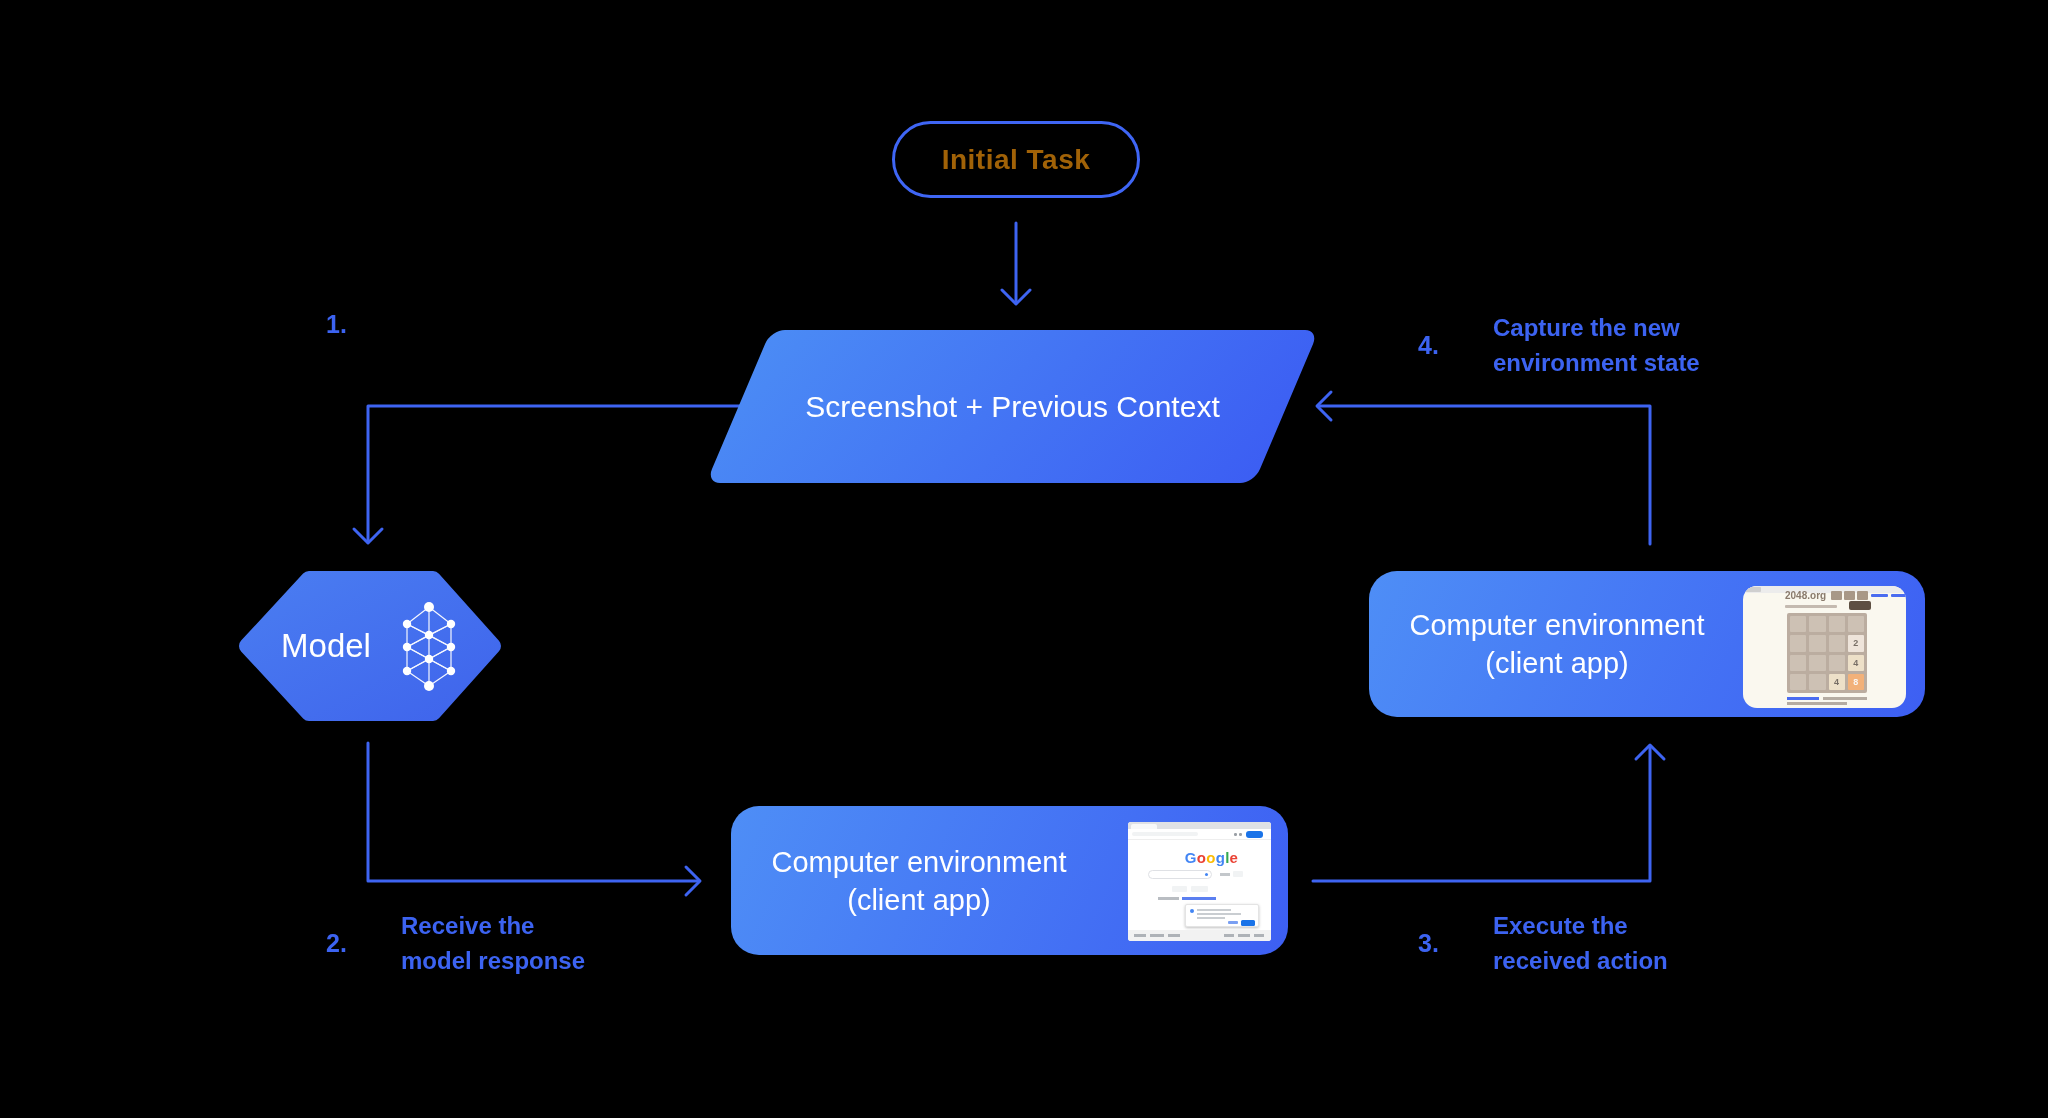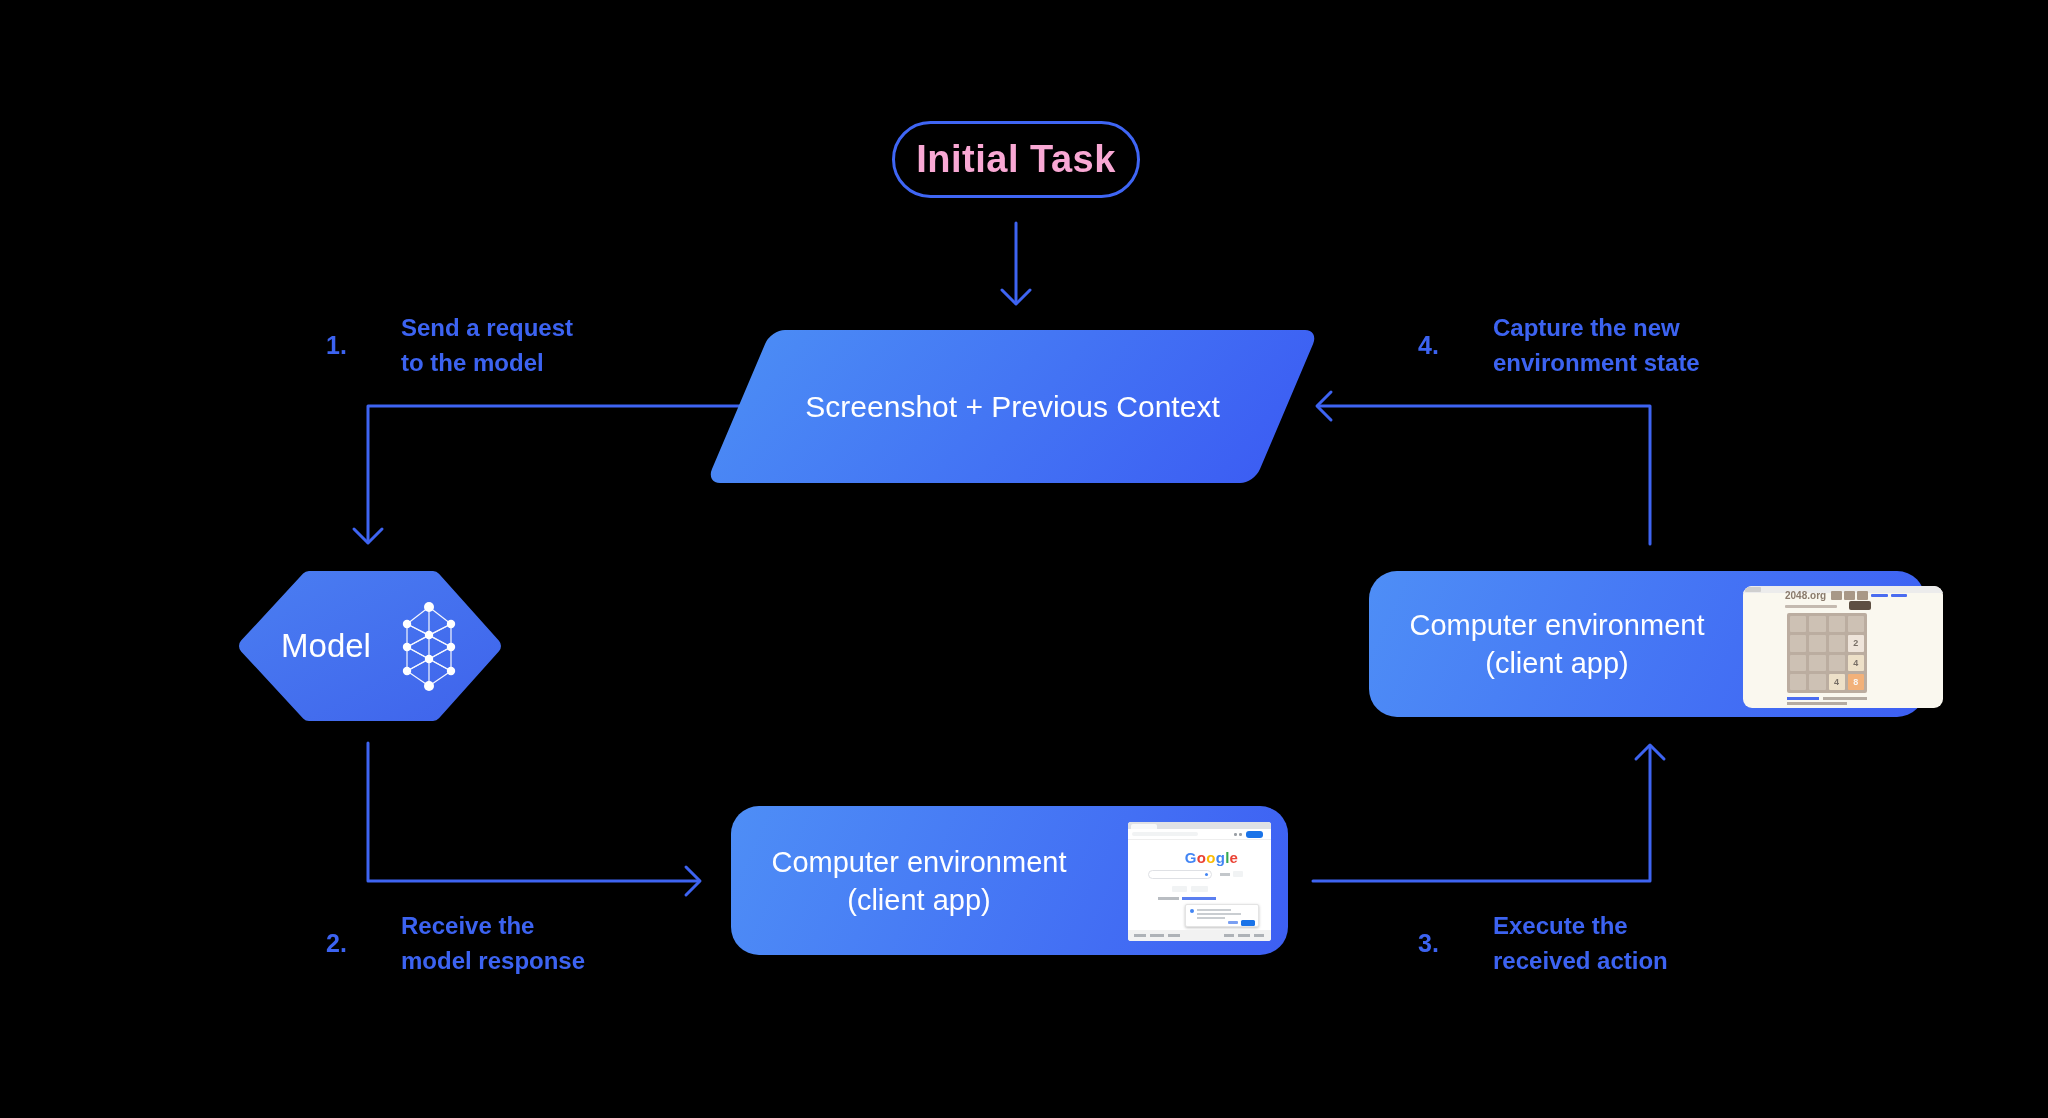--- a/index.html
+++ b/index.html
@@ -3,21 +3,21 @@
 <meta charset="utf-8">
 <style>
   html,body{margin:0;padding:0;background:#000;}
   .canvas{position:relative;width:2048px;height:1118px;background:#000000;overflow:hidden;
           font-family:"Liberation Sans", sans-serif;}
   .connectors{position:absolute;left:0;top:0;z-index:1;}
 
   
   .pill{position:absolute;left:892px;top:121px;width:248px;height:77px;border:3px solid #3F66F5;
         border-radius:42px;display:flex;align-items:center;justify-content:center;z-index:2;
-        color:#f9a8d4;font-size:38px;font-weight:700;letter-spacing:.5px;box-sizing:border-box;}
+        color:#a16207;font-size:28px;font-weight:700;letter-spacing:.5px;box-sizing:border-box;}
 
   .para{position:absolute;left:771px;top:330px;width:548px;height:153px;z-index:2;
         transform:skewX(-23deg);transform-origin:top left;border-radius:14px;
         background:linear-gradient(112deg,#4B8BF5 0%,#3C5EF3 100%);}
   .para-inner{position:absolute;inset:0;transform:skewX(23deg);display:flex;align-items:center;justify-content:center;}
   .para-label{color:#fff;font-size:30px;line-height:41px;text-align:center;width:440px;}
 
   .hex{position:absolute;left:239px;top:571px;width:262px;height:150px;z-index:2;}
   .hex svg.hexbg{position:absolute;left:0;top:0;}
   .hex-content{position:absolute;inset:0;display:flex;align-items:center;justify-content:center;gap:28px;}
@@ -33,22 +33,22 @@
   
   .step{position:absolute;display:flex;align-items:center;z-index:2;color:#3C63F1;}
   .step .num{width:75px;font-size:25px;font-weight:700;}
   .step .txt{font-size:24px;line-height:35px;font-weight:700;white-space:pre-line;}
   .step1{left:326px;top:310px;}
   .step2{left:326px;top:908px;}
   .step3{left:1418px;top:908px;}
   .step4{left:1418px;top:310px;}
 
   
-  .mini2048{position:absolute;left:374px;top:15px;width:200px;height:122px;background:#faf8ef;
-            border-radius:9px;overflow:hidden;}
+  .mini2048{position:absolute;left:374px;top:15px;width:141px;height:122px;background:#faf8ef;
+            border-radius:14px;overflow:hidden;padding-left:22px;}
   .m2-chrome{position:absolute;left:0;top:0;width:100%;height:7px;background:#ececec;}
   .m2-tab{position:absolute;left:2px;top:1px;width:16px;height:5px;background:#cfcfcf;border-radius:1px;}
   .m2-title{position:absolute;left:42px;top:4px;font-size:10px;font-weight:700;color:#8a7b6d;}
   .m2-score{position:absolute;top:5px;width:11px;height:9px;background:#a89887;border-radius:1px;}
   .m2-link{position:absolute;top:8px;height:2.5px;background:#4a6cf0;border-radius:1px;}
   .m2-sub{position:absolute;left:42px;top:19px;width:52px;height:3px;background:#c4bab0;border-radius:1px;}
   .m2-btn{position:absolute;left:106px;top:15px;width:22px;height:9px;background:#5d4f42;border-radius:2px;}
   .m2-grid{position:absolute;left:44px;top:27px;width:80px;height:80px;background:#bbada0;border-radius:2px;
            display:grid;grid-template-columns:repeat(4,1fr);grid-template-rows:repeat(4,1fr);
            gap:3px;padding:3px;box-sizing:border-box;}
@@ -259,22 +259,20 @@
         <div class="mg-fbar" style="left:40px;width:12px"></div>
         <div class="mg-fbar" style="left:96px;width:10px"></div>
         <div class="mg-fbar" style="left:110px;width:12px"></div>
         <div class="mg-fbar" style="left:126px;width:10px"></div>
       </div>
     </div>
   </div>
 
   <div class="step step1">
     <span class="num">1.</span>
-    <span class="txt">Send a request
-to the model</span>
   </div>
   <div class="step step2">
     <span class="num">2.</span>
     <span class="txt">Receive the
 model response</span>
   </div>
   <div class="step step3">
     <span class="num">3.</span>
     <span class="txt">Execute the
 received action</span>

